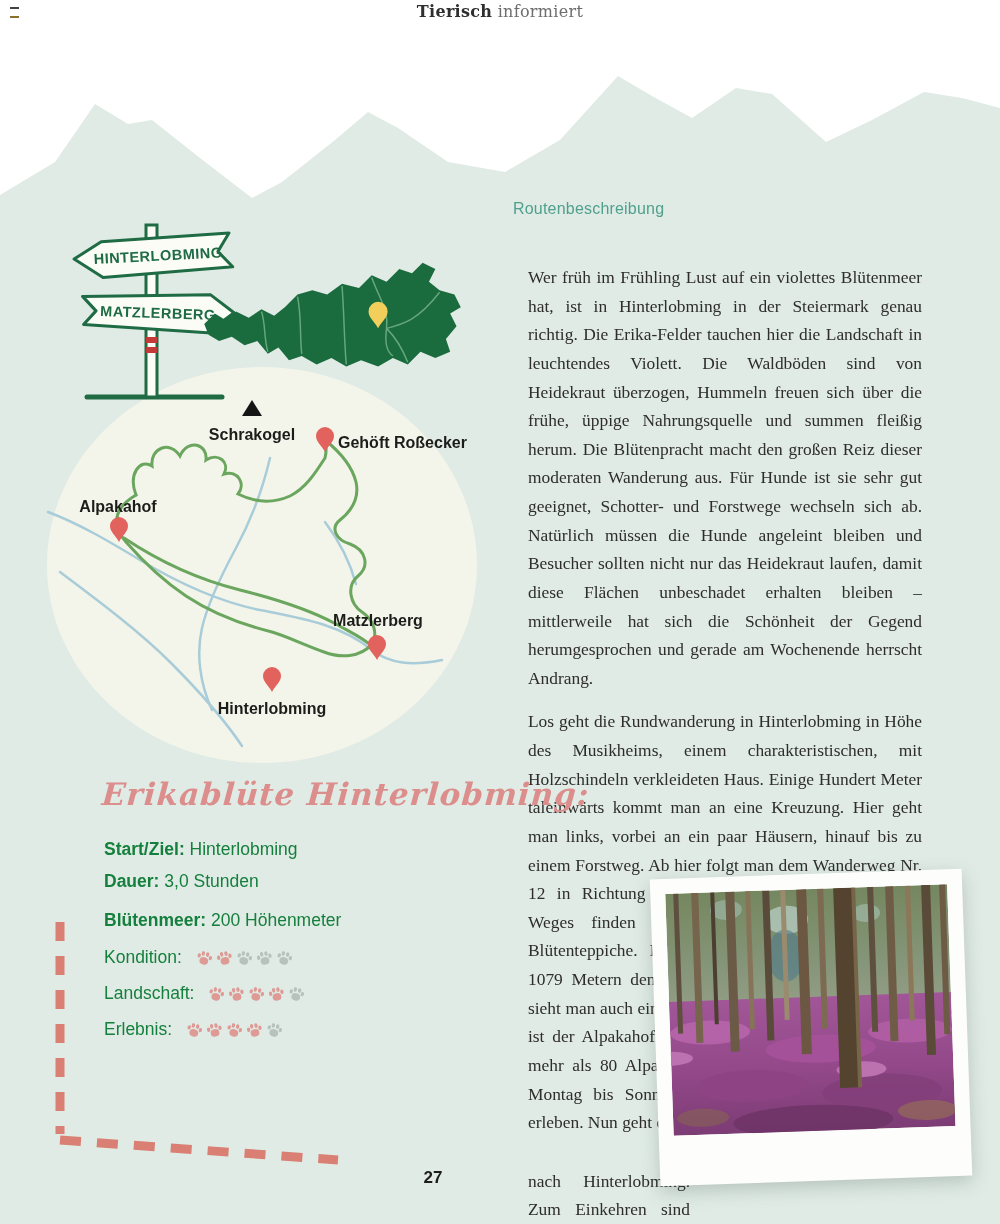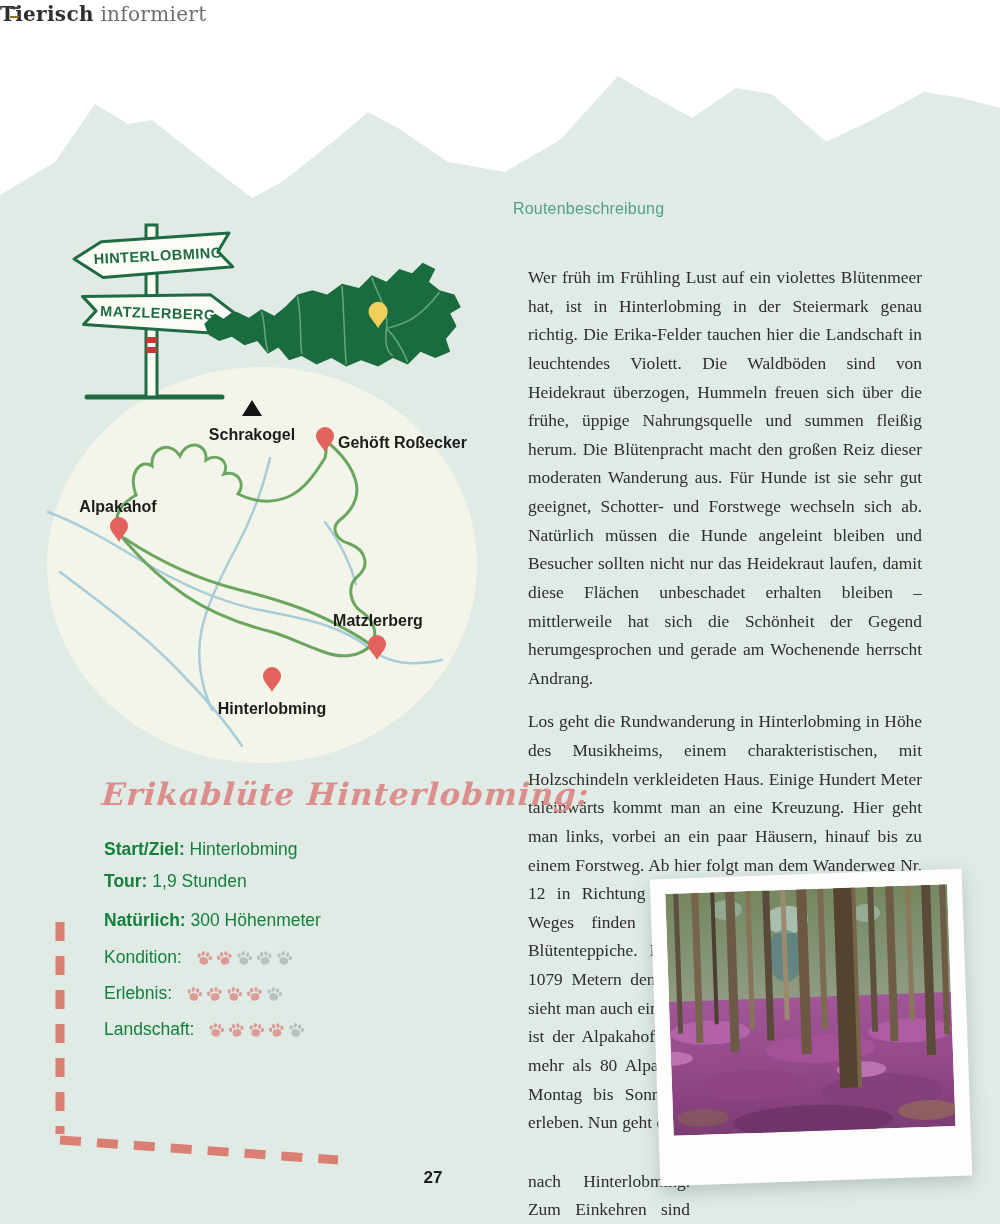--- a/index.html
+++ b/index.html
@@ -4,22 +4,22 @@
 <style>
   html,body{margin:0;padding:0;}
   .page{
     position:relative; width:1000px; height:1224px; overflow:hidden;
     background:#e0ebe5;
     font-family:"Liberation Sans", sans-serif;
   }
   
   .mountains{position:absolute;left:0;top:0;}
   
-  .header{position:absolute;top:2px;left:0;width:100%;text-align:left;
-    font-family:"DejaVu Serif", serif;font-size:20px;color:#3a3a3a;letter-spacing:.3px;}
+  .header{position:absolute;top:2px;left:0;width:100%;text-align:center;
+    font-family:"DejaVu Serif", serif;font-size:16px;color:#3a3a3a;letter-spacing:.3px;}
   .header .bold{font-weight:bold;color:#2f2f2f;}
   .header .light{color:#6d6d6d;}
   .corner-mark{position:absolute;left:10px;top:7px;width:9px;height:7px;
     border-top:2px solid #3c4547;border-bottom:2px solid #8a6f2f;}
   
   .trailmap{position:absolute;left:40px;top:362px;}
   .signpost{position:absolute;left:62px;top:205px;z-index:3;}
   .austria{position:absolute;left:200px;top:246px;z-index:3;}
   
   .script-heading{
@@ -141,26 +141,26 @@
   </svg>
 
   <div class="script-heading">Erikablüte Hinterlobming:</div>
 
   <div class="facts">
     <div class="facts-row">
       <span class="fl">Start/Ziel:</span>
       <span>Hinterlobming</span>
     </div>
     <div class="facts-row">
-      <span class="fl">Tour:</span>
-      <span>1,9 Stunden</span>
+      <span class="fl">Dauer:</span>
+      <span>3,0 Stunden</span>
     </div>
     <div class="facts-row gap-top">
-      <span class="fl">Natürlich:</span>
-      <span>300 Höhenmeter</span>
+      <span class="fl">Blütenmeer:</span>
+      <span>200 Höhenmeter</span>
     </div>
     <div class="rating gap-top">
       <span class="fl">Kondition:</span>
       <span class="paws">
           <svg class="paw" width="17" height="16" viewBox="0 0 20 19">
             <g fill="#de9b96">
               <ellipse cx="10" cy="13" rx="5.2" ry="4.4"></ellipse>
               <ellipse cx="3.2" cy="8" rx="2" ry="2.6"></ellipse>
               <ellipse cx="7.4" cy="4.6" rx="2" ry="2.8"></ellipse>
               <ellipse cx="12.6" cy="4.6" rx="2" ry="2.8"></ellipse>
@@ -199,71 +199,71 @@
               <ellipse cx="10" cy="13" rx="5.2" ry="4.4"></ellipse>
               <ellipse cx="3.2" cy="8" rx="2" ry="2.6"></ellipse>
               <ellipse cx="7.4" cy="4.6" rx="2" ry="2.8"></ellipse>
               <ellipse cx="12.6" cy="4.6" rx="2" ry="2.8"></ellipse>
               <ellipse cx="16.8" cy="8" rx="2" ry="2.6"></ellipse>
             </g>
           </svg>
         </span>
     </div>
     <div class="rating">
+      <span class="fl">Landschaft:</span>
+      <span class="paws">
+          <svg class="paw" width="17" height="16" viewBox="0 0 20 19">
+            <g fill="#de9b96">
+              <ellipse cx="10" cy="13" rx="5.2" ry="4.4"></ellipse>
+              <ellipse cx="3.2" cy="8" rx="2" ry="2.6"></ellipse>
+              <ellipse cx="7.4" cy="4.6" rx="2" ry="2.8"></ellipse>
+              <ellipse cx="12.6" cy="4.6" rx="2" ry="2.8"></ellipse>
+              <ellipse cx="16.8" cy="8" rx="2" ry="2.6"></ellipse>
+            </g>
+          </svg>
+          <svg class="paw" width="17" height="16" viewBox="0 0 20 19">
+            <g fill="#de9b96">
+              <ellipse cx="10" cy="13" rx="5.2" ry="4.4"></ellipse>
+              <ellipse cx="3.2" cy="8" rx="2" ry="2.6"></ellipse>
+              <ellipse cx="7.4" cy="4.6" rx="2" ry="2.8"></ellipse>
+              <ellipse cx="12.6" cy="4.6" rx="2" ry="2.8"></ellipse>
+              <ellipse cx="16.8" cy="8" rx="2" ry="2.6"></ellipse>
+            </g>
+          </svg>
+          <svg class="paw" width="17" height="16" viewBox="0 0 20 19">
+            <g fill="#de9b96">
+              <ellipse cx="10" cy="13" rx="5.2" ry="4.4"></ellipse>
+              <ellipse cx="3.2" cy="8" rx="2" ry="2.6"></ellipse>
+              <ellipse cx="7.4" cy="4.6" rx="2" ry="2.8"></ellipse>
+              <ellipse cx="12.6" cy="4.6" rx="2" ry="2.8"></ellipse>
+              <ellipse cx="16.8" cy="8" rx="2" ry="2.6"></ellipse>
+            </g>
+          </svg>
+          <svg class="paw" width="17" height="16" viewBox="0 0 20 19">
+            <g fill="#de9b96">
+              <ellipse cx="10" cy="13" rx="5.2" ry="4.4"></ellipse>
+              <ellipse cx="3.2" cy="8" rx="2" ry="2.6"></ellipse>
+              <ellipse cx="7.4" cy="4.6" rx="2" ry="2.8"></ellipse>
+              <ellipse cx="12.6" cy="4.6" rx="2" ry="2.8"></ellipse>
+              <ellipse cx="16.8" cy="8" rx="2" ry="2.6"></ellipse>
+            </g>
+          </svg>
+          <svg class="paw" width="17" height="16" viewBox="0 0 20 19">
+            <g fill="#b7c2bc">
+              <ellipse cx="10" cy="13" rx="5.2" ry="4.4"></ellipse>
+              <ellipse cx="3.2" cy="8" rx="2" ry="2.6"></ellipse>
+              <ellipse cx="7.4" cy="4.6" rx="2" ry="2.8"></ellipse>
+              <ellipse cx="12.6" cy="4.6" rx="2" ry="2.8"></ellipse>
+              <ellipse cx="16.8" cy="8" rx="2" ry="2.6"></ellipse>
+            </g>
+          </svg>
+        </span>
+    </div>
+    <div class="rating">
       <span class="fl">Erlebnis:</span>
-      <span class="paws">
-          <svg class="paw" width="17" height="16" viewBox="0 0 20 19">
-            <g fill="#de9b96">
-              <ellipse cx="10" cy="13" rx="5.2" ry="4.4"></ellipse>
-              <ellipse cx="3.2" cy="8" rx="2" ry="2.6"></ellipse>
-              <ellipse cx="7.4" cy="4.6" rx="2" ry="2.8"></ellipse>
-              <ellipse cx="12.6" cy="4.6" rx="2" ry="2.8"></ellipse>
-              <ellipse cx="16.8" cy="8" rx="2" ry="2.6"></ellipse>
-            </g>
-          </svg>
-          <svg class="paw" width="17" height="16" viewBox="0 0 20 19">
-            <g fill="#de9b96">
-              <ellipse cx="10" cy="13" rx="5.2" ry="4.4"></ellipse>
-              <ellipse cx="3.2" cy="8" rx="2" ry="2.6"></ellipse>
-              <ellipse cx="7.4" cy="4.6" rx="2" ry="2.8"></ellipse>
-              <ellipse cx="12.6" cy="4.6" rx="2" ry="2.8"></ellipse>
-              <ellipse cx="16.8" cy="8" rx="2" ry="2.6"></ellipse>
-            </g>
-          </svg>
-          <svg class="paw" width="17" height="16" viewBox="0 0 20 19">
-            <g fill="#de9b96">
-              <ellipse cx="10" cy="13" rx="5.2" ry="4.4"></ellipse>
-              <ellipse cx="3.2" cy="8" rx="2" ry="2.6"></ellipse>
-              <ellipse cx="7.4" cy="4.6" rx="2" ry="2.8"></ellipse>
-              <ellipse cx="12.6" cy="4.6" rx="2" ry="2.8"></ellipse>
-              <ellipse cx="16.8" cy="8" rx="2" ry="2.6"></ellipse>
-            </g>
-          </svg>
-          <svg class="paw" width="17" height="16" viewBox="0 0 20 19">
-            <g fill="#de9b96">
-              <ellipse cx="10" cy="13" rx="5.2" ry="4.4"></ellipse>
-              <ellipse cx="3.2" cy="8" rx="2" ry="2.6"></ellipse>
-              <ellipse cx="7.4" cy="4.6" rx="2" ry="2.8"></ellipse>
-              <ellipse cx="12.6" cy="4.6" rx="2" ry="2.8"></ellipse>
-              <ellipse cx="16.8" cy="8" rx="2" ry="2.6"></ellipse>
-            </g>
-          </svg>
-          <svg class="paw" width="17" height="16" viewBox="0 0 20 19">
-            <g fill="#b7c2bc">
-              <ellipse cx="10" cy="13" rx="5.2" ry="4.4"></ellipse>
-              <ellipse cx="3.2" cy="8" rx="2" ry="2.6"></ellipse>
-              <ellipse cx="7.4" cy="4.6" rx="2" ry="2.8"></ellipse>
-              <ellipse cx="12.6" cy="4.6" rx="2" ry="2.8"></ellipse>
-              <ellipse cx="16.8" cy="8" rx="2" ry="2.6"></ellipse>
-            </g>
-          </svg>
-        </span>
-    </div>
-    <div class="rating">
-      <span class="fl">Landschaft:</span>
       <span class="paws">
           <svg class="paw" width="17" height="16" viewBox="0 0 20 19">
             <g fill="#de9b96">
               <ellipse cx="10" cy="13" rx="5.2" ry="4.4"></ellipse>
               <ellipse cx="3.2" cy="8" rx="2" ry="2.6"></ellipse>
               <ellipse cx="7.4" cy="4.6" rx="2" ry="2.8"></ellipse>
               <ellipse cx="12.6" cy="4.6" rx="2" ry="2.8"></ellipse>
               <ellipse cx="16.8" cy="8" rx="2" ry="2.6"></ellipse>
             </g>
           </svg>

